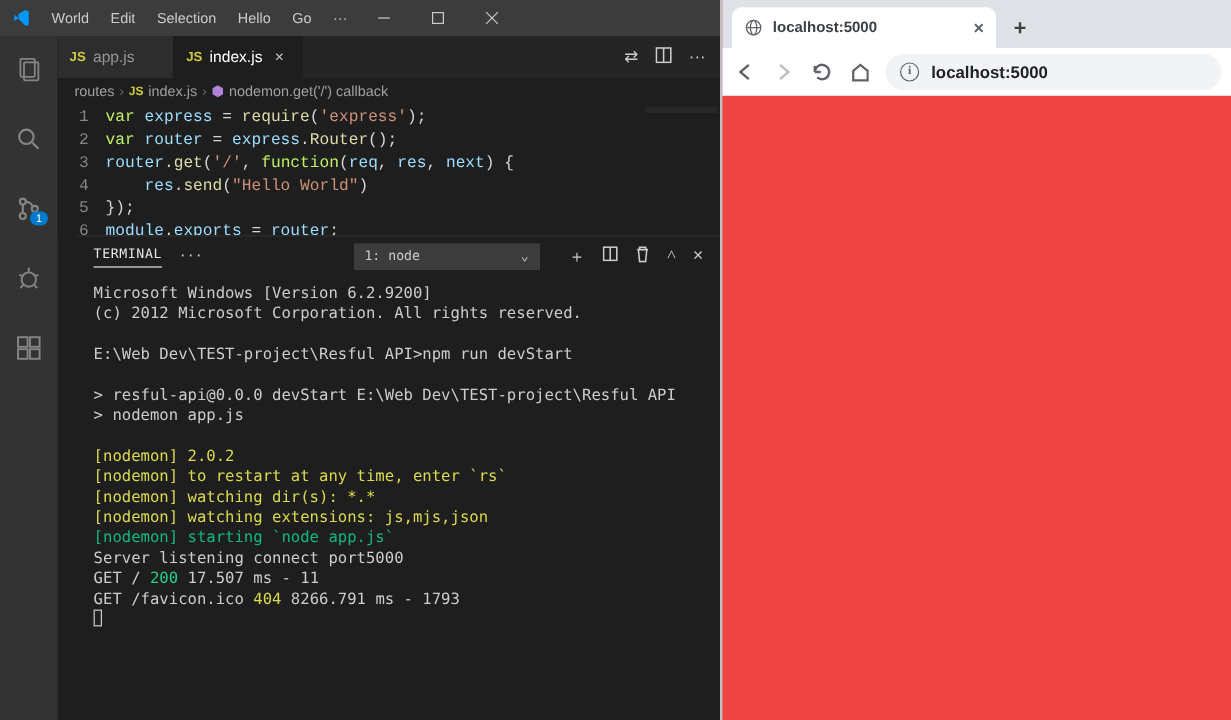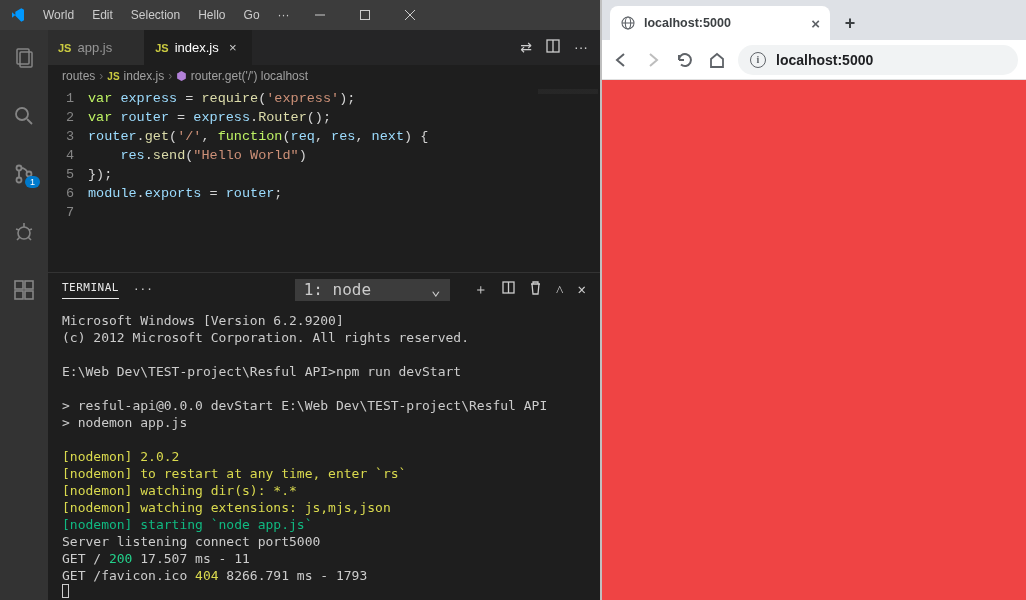--- a/index.html
+++ b/index.html
@@ -29,25 +29,25 @@
   .editor { flex: 1; background: #1e1e1e; display: flex; font-family: Consolas, "Courier New", monospace; font-size: 13.5px; overflow: hidden; position: relative; }
   .gutter { width: 40px; color: #858585; text-align: right; padding-right: 14px; padding-top: 2px; line-height: 19px; user-select: none; }
   .code { flex: 1; padding-top: 2px; line-height: 19px; white-space: pre; color: #d4d4d4; }
   .minimap { position: absolute; top: 2px; right: 2px; width: 60px; height: 50px; background: linear-gradient(#333 0 10%, transparent 10% 100%); opacity: 0.4; }
   .k-blue { color: #bef264; }
   .k-var { color: #9cdcfe; }
   .k-str { color: #ce9178; }
   .k-fn  { color: #dcdcaa; }
   .k-pun { color: #d4d4d4; }
   .k-par { color: #9cdcfe; }
-  .panel { height: 328px; background: #1e1e1e; border-top: 1px solid #333; display: flex; flex-direction: column; font-family: Consolas, monospace; font-size: 13px; }
+  .panel { height: 404px; background: #1e1e1e; border-top: 1px solid #333; display: flex; flex-direction: column; font-family: Consolas, monospace; font-size: 13px; margin-left: 16px; }
   .panel-header { height: 33px; display: flex; align-items: center; padding: 0 14px; gap: 14px; color: #ccc; font-size: 11px; }
   .panel-title { color: #e7e7e7; border-bottom: 1px solid #e7e7e7; padding-bottom: 4px; letter-spacing: 0.5px; }
   .panel-dots { color: #ccc; }
-  .panel-select { margin-left: auto; width: 155px; height: 22px; background: #3c3c3c; border: 1px solid #3c3c3c; display: flex; align-items: center; padding: 0 8px; font-size: 16px; justify-content: space-between; }
+  .panel-select { margin-left: auto; width: 155px; height: 22px; background: #3c3c3c; border: 1px solid #3c3c3c; display: flex; align-items: center; padding: 0 8px; font-size: 11px; justify-content: space-between; }
   .panel-icons { display: flex; gap: 14px; padding-left: 10px; font-size: 14px; }
   .terminal-body { flex: 1; padding: 6px 14px; color: #cccccc; line-height: 17px; overflow: hidden; white-space: pre-wrap; }
   .t-yellow { color: #dada4e; }
   .t-green  { color: #10b981; }
   .t-green2 { color: #23d18b; }
   .t-cursor { display: inline-block; width: 7px; height: 14px; border: 1px solid #ccc; }
   
   .browser { flex: 1; background: #ef4444; display: flex; flex-direction: column; border-left: 2px solid #bfbfbf; font-weight: bold; }
   .chrome-tabs { height: 40px; background: #dee1e6; display: flex; align-items: flex-end; padding-left: 8px; }
   .chrome-tab { height: 34px; background: #fff; border-radius: 8px 8px 0 0; display: flex; align-items: center; padding: 0 10px; gap: 8px; font-size: 12.5px; color: #3c4043; width: 220px; }
@@ -163,21 +163,21 @@
           <span>···</span>
         </div>
       </div>
       <div class="breadcrumb">
         <span>routes</span>
         <span class="sep">›</span>
         <span class="js-icon" style="color:#cbcb41;font-size:10px;font-weight:bold">JS</span>
         <span>index.js</span>
         <span class="sep">›</span>
         <span style="color:#b180d7">⬢</span>
-        <span>router.get('/') localhost</span>
+        <span>nodemon.get('/') callback</span>
       </div>
       <div class="editor">
         <div class="gutter" id="gutter">
             <div>1</div>
             <div>2</div>
             <div>3</div>
             <div>4</div>
             <div>5</div>
             <div>6</div>
             <div>7</div>

